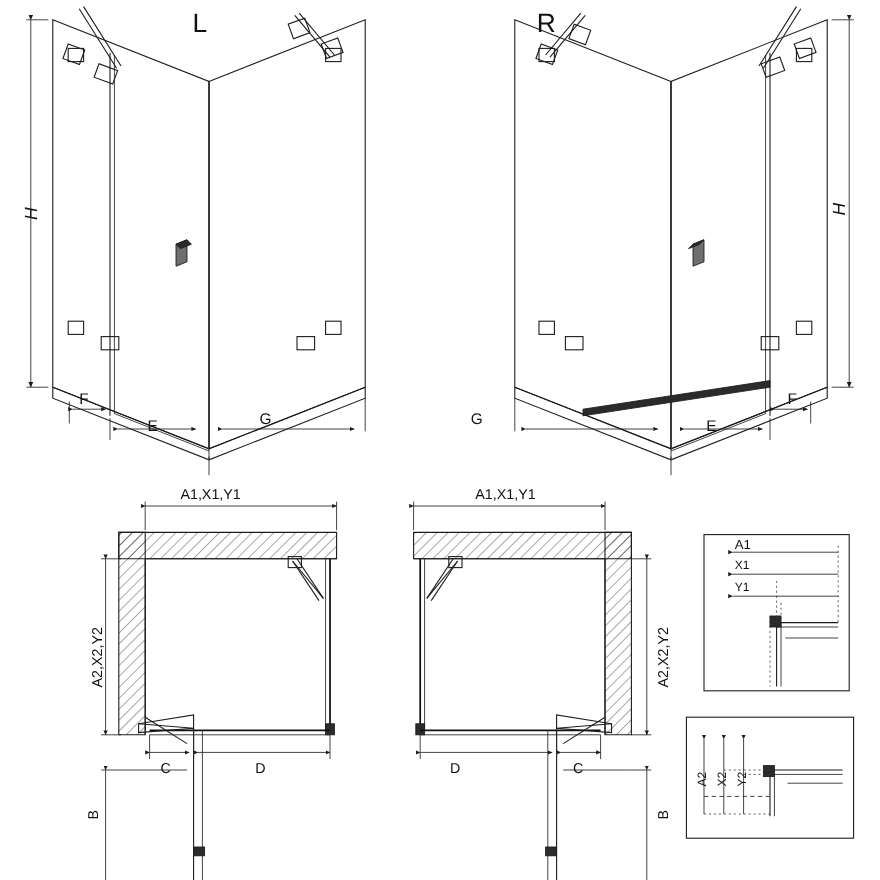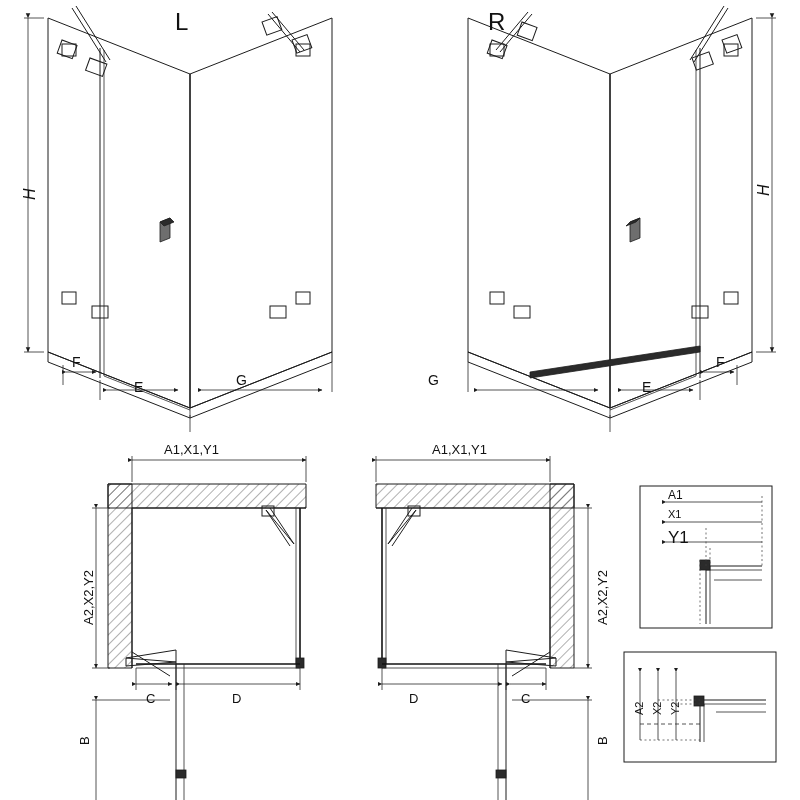--- a/index.html
+++ b/index.html
@@ -289,19 +289,19 @@
   <div class="txt-label rot90" style="left:78px; top:745px; font-size:13px;">B</div>
 
   <div class="txt-label" style="left:432px; top:443px; font-size:13px;">A1,X1,Y1</div>
   <div class="txt-label rot90" style="left:596px; top:625px; font-size:13px;">A2,X2,Y2</div>
   <div class="txt-label" style="left:409px; top:692px; font-size:13px;">D</div>
   <div class="txt-label" style="left:521px; top:692px; font-size:13px;">C</div>
   <div class="txt-label rot90" style="left:596px; top:745px; font-size:13px;">B</div>
 
   <div class="txt-label" style="left:668px; top:489px; font-size:12px;">A1</div>
   <div class="txt-label" style="left:668px; top:509px; font-size:11px;">X1</div>
-  <div class="txt-label" style="left:668px; top:529px; font-size:17px;">Y1</div>
+  <div class="txt-label" style="left:668px; top:529px; font-size:11px;">Y1</div>
 
   <div class="txt-label rot90" style="left:634px; top:715px; font-size:11px;">A2</div>
   <div class="txt-label rot90" style="left:652px; top:715px; font-size:11px;">X2</div>
   <div class="txt-label rot90" style="left:670px; top:715px; font-size:11px;">Y2</div>
 
 </div>
 
 </body></html>

